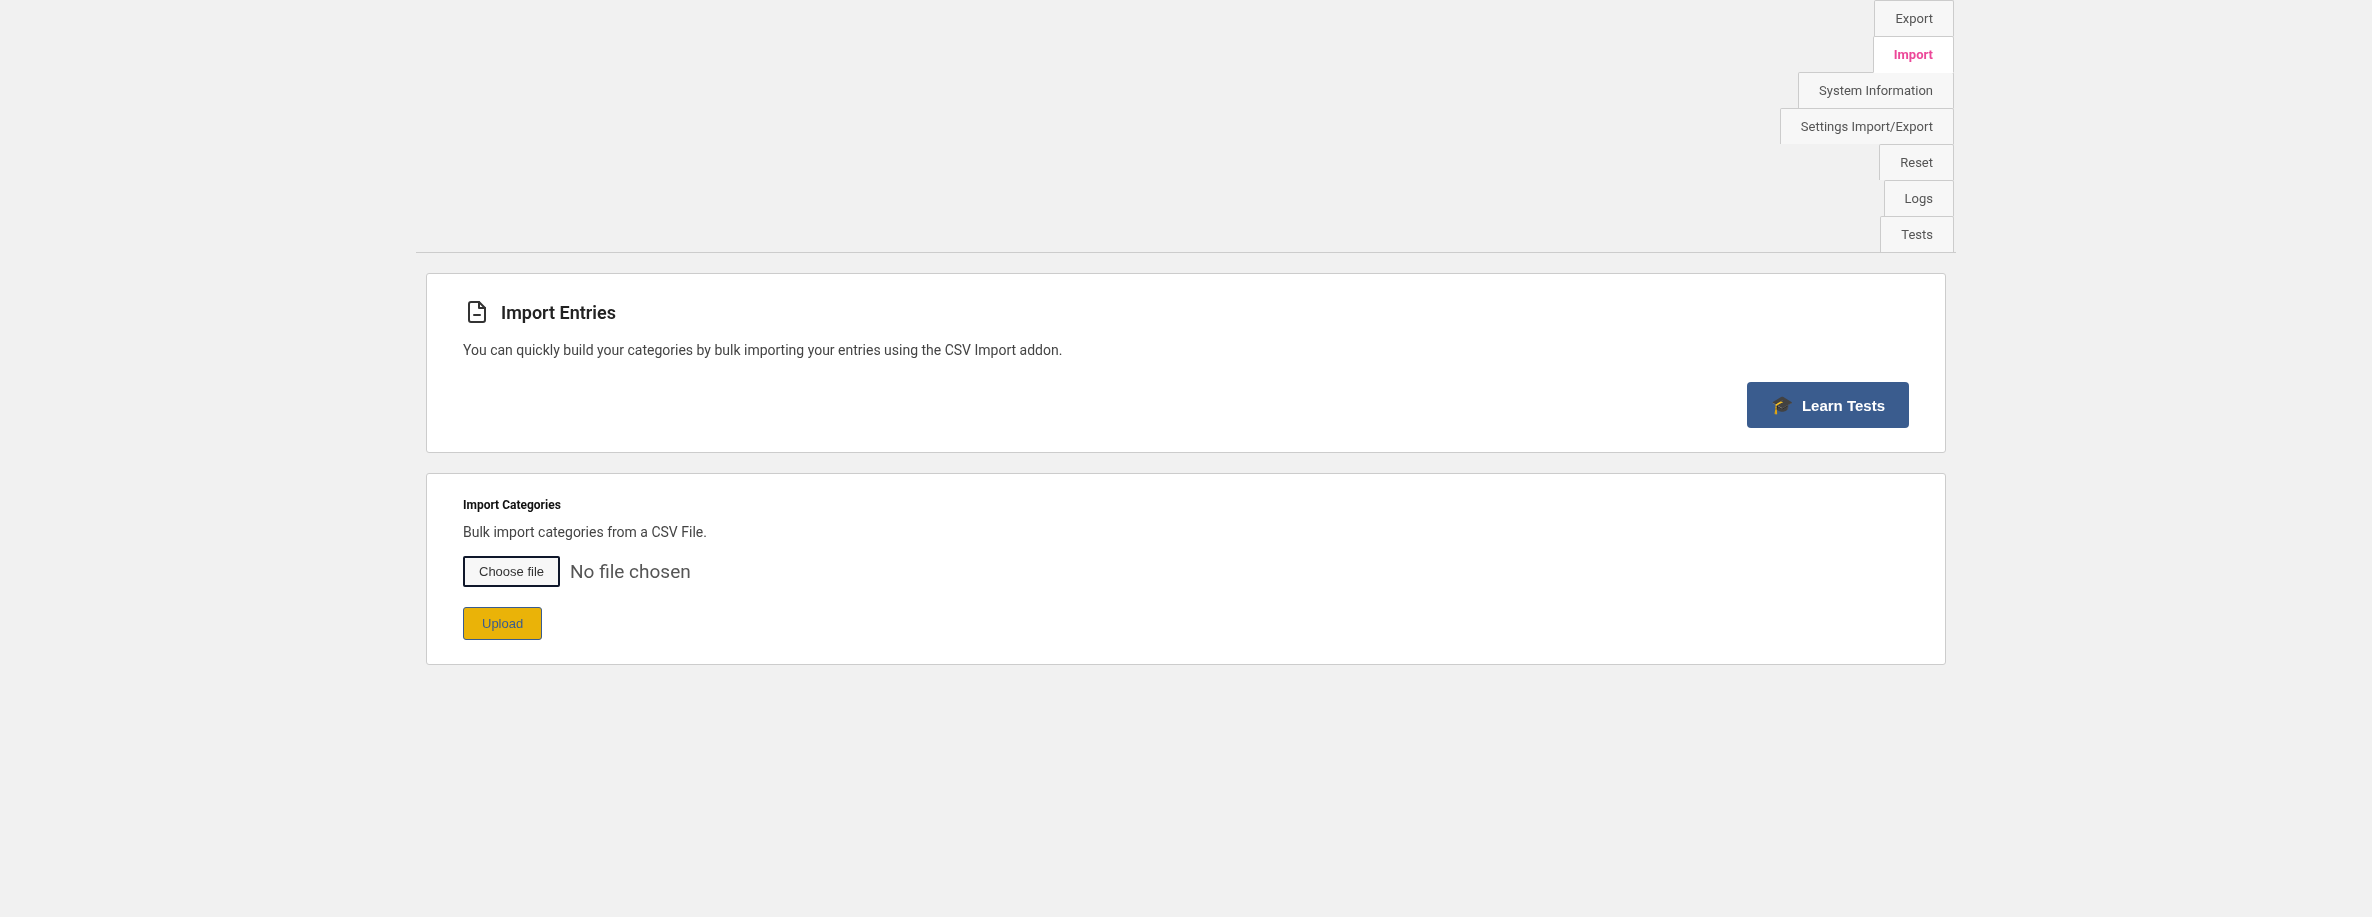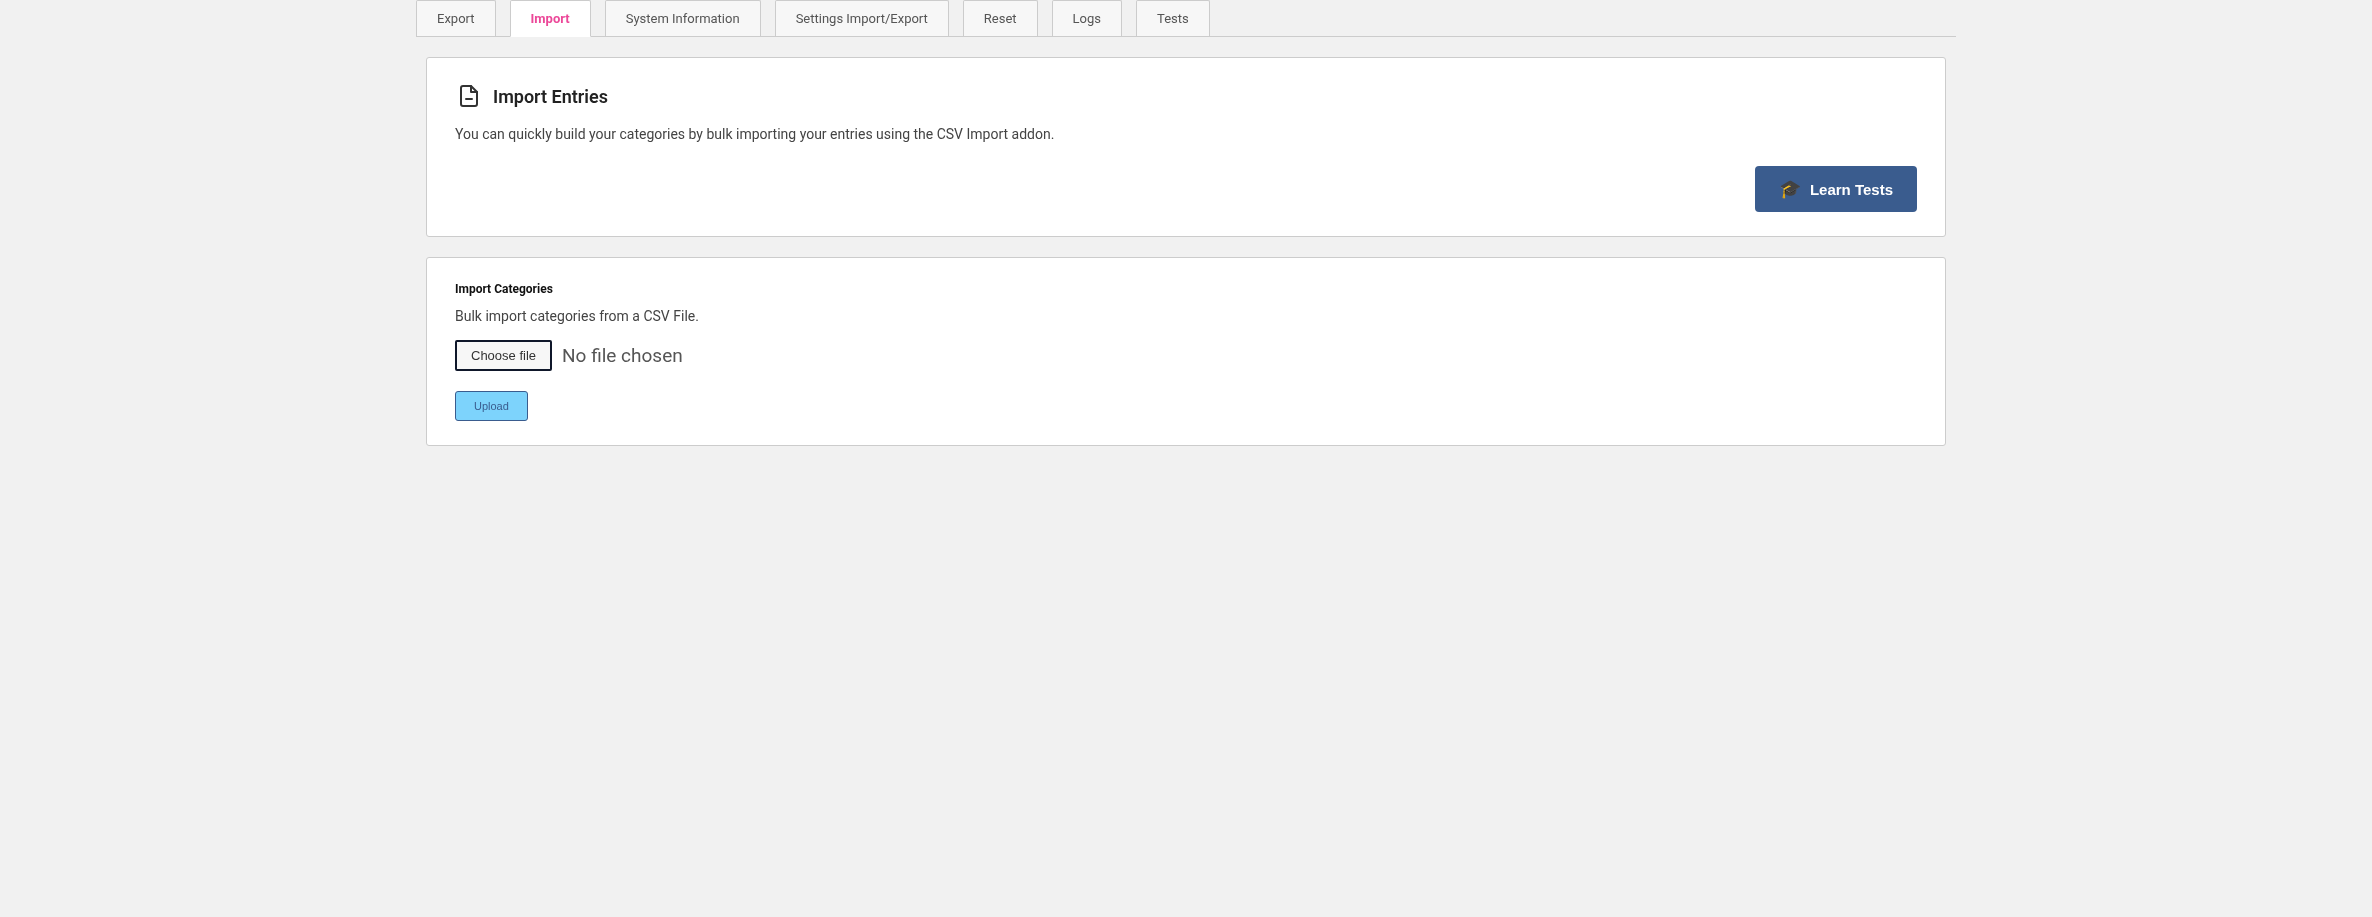--- a/index.html
+++ b/index.html
@@ -18,26 +18,26 @@
     .page-wrapper {
       width: 100%;
       max-width: 1540px;
       margin: 0 auto;
       padding: 0;
     }
 
     
     .tabs-bar {
       display: flex;
-      flex-direction: row;
+      flex-direction: column;
       align-items: flex-end;
       padding: 0 0 0 0;
       border-bottom: 1px solid #ccc;
       background: #f1f1f1;
-      gap: 12px;
+      gap: 0;
     }
 
     .tab-item {
       padding: 10px 20px;
       border: 1px solid #ccc;
       border-bottom: none;
       background: #f7f7f7;
       cursor: pointer;
       font-size: 13px;
       color: #555;
@@ -62,21 +62,21 @@
       display: flex;
       flex-direction: column;
       gap: 20px;
     }
 
     
     .card {
       background: #fff;
       border: 1px solid #ccc;
       border-radius: 3px;
-      padding: 24px 28px;
+      padding: 24px 36px;
     }
 
     
     .card-import-entries .card-header {
       display: flex;
       align-items: center;
       gap: 10px;
       margin-bottom: 16px;
     }
 
@@ -162,25 +162,25 @@
       cursor: pointer;
       color: #333;
     }
 
     .no-file-text {
       font-size: 19px;
       color: #555;
     }
 
     .upload-btn {
-      background: #7dd3fc;
+      background: #eab308;
       border: 1px solid #3a5c8e;
       border-radius: 3px;
       padding: 8px 18px;
-      font-size: 11px;
+      font-size: 13px;
       color: #3a5c8e;
       cursor: pointer;
     }
   </style>
 </head>
 <body>
 
 <div class="page-wrapper">
 
   <div class="tabs-bar">

